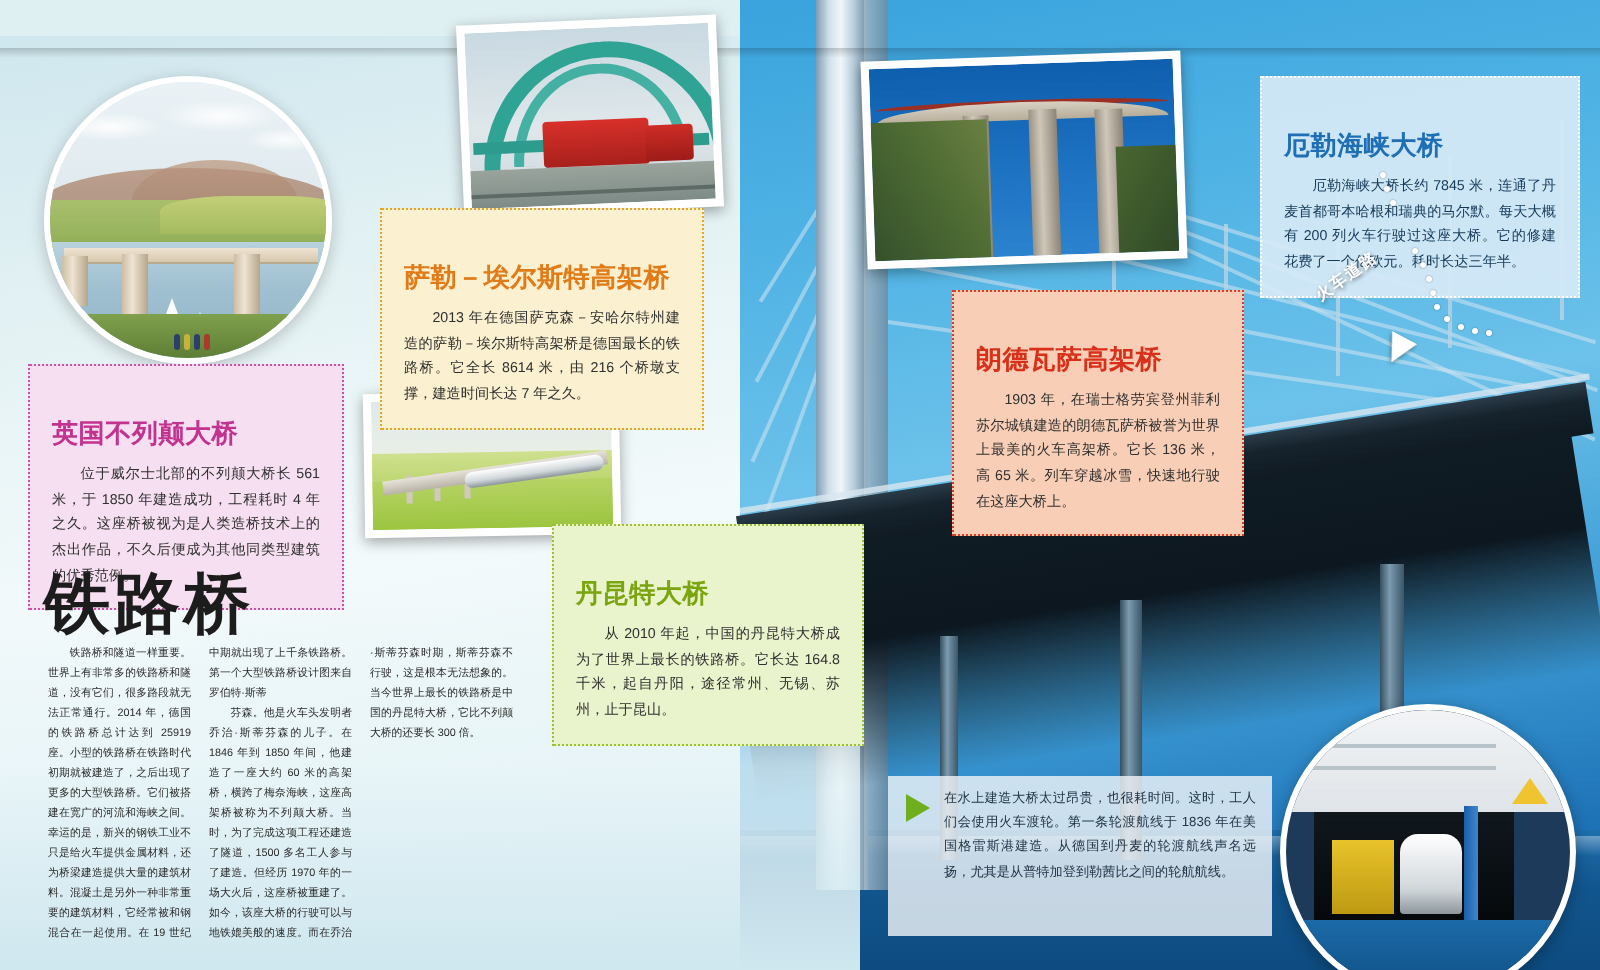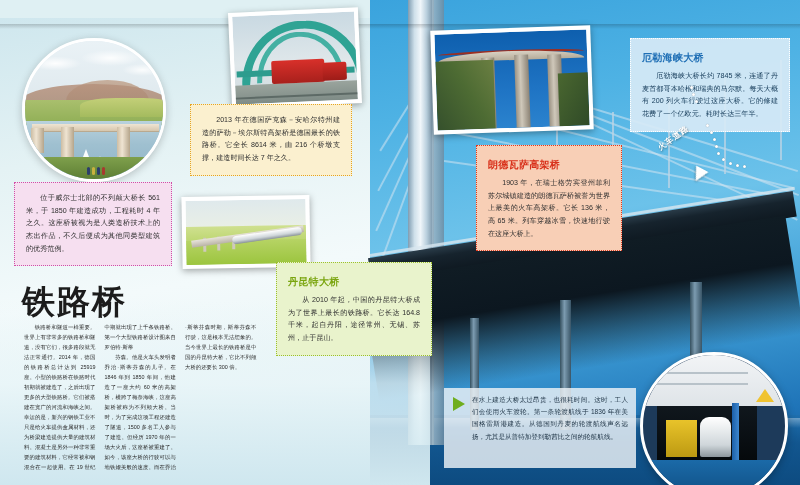--- a/index.html
+++ b/index.html
@@ -200,21 +200,21 @@
     background:linear-gradient(180deg,#ffffff,#cfd6da 70%,#8d969c);border-radius:9px 9px 2px 2px;}
   .cf-post{position:absolute;left:63%;top:34%;width:7px;height:40%;
     background:linear-gradient(90deg,#1b5fa8,#3e87cf);}
   .cf-sea{position:absolute;left:0;bottom:0;width:100%;height:26%;
     background:linear-gradient(180deg,#1b6aa8,#0f4f84);}
   .cf-tri{position:absolute;right:8%;top:24%;width:0;height:0;
     border-left:9px solid transparent;border-right:9px solid transparent;border-bottom:13px solid #f0c330;}
 
   
   .box{position:absolute;padding:9px 11px 10px 11px;box-sizing:border-box;}
-  .box .bt{font-weight:bold;font-size:10px;margin:3px 0 5px 0;letter-spacing:.3px;}
+  .box .bt{font-weight:bold;font-size:13px;margin:16px 0 5px 0;letter-spacing:.3px;}
   .box .bb{font-size:7.1px;line-height:1.78;text-align:justify;text-indent:2em;color:#2f2f2f;}
 
   .box-sale{
     left:190px;top:104px;width:162px;
     background:#fbf0cf;border:1.6px dotted #e6a522;
   }
   .box-sale .bt{color:#e07b17;}
   .box-brit{
     left:14px;top:182px;width:158px;
     background:#f6dff0;border:1.6px dotted #d050a8;
@@ -411,24 +411,26 @@
     <div class="cf-rail2"></div>
     <div class="cf-hold"></div>
     <div class="cf-truck"></div>
     <div class="cf-trainf"></div>
     <div class="cf-post"></div>
     <div class="cf-tri"></div>
     <div class="cf-sea"></div>
   </div>
 
   <div class="box box-sale">
+    <div class="bt">萨勒－埃尔斯特高架桥</div>
     <div class="bb">2013 年在德国萨克森－安哈尔特州建造的萨勒－埃尔斯特高架桥是德国最长的铁路桥。它全长 8614 米，由 216 个桥墩支撑，建造时间长达 7 年之久。</div>
   </div>
 
   <div class="box box-brit">
+    <div class="bt">英国不列颠大桥</div>
     <div class="bb">位于威尔士北部的不列颠大桥长 561 米，于 1850 年建造成功，工程耗时 4 年之久。这座桥被视为是人类造桥技术上的杰出作品，不久后便成为其他同类型建筑的优秀范例。</div>
   </div>
 
   <div class="box box-dank">
     <div class="bt">丹昆特大桥</div>
     <div class="bb">从 2010 年起，中国的丹昆特大桥成为了世界上最长的铁路桥。它长达 164.8 千米，起自丹阳，途径常州、无锡、苏州，止于昆山。</div>
   </div>
 
   <div class="box box-land">
     <div class="bt">朗德瓦萨高架桥</div>

